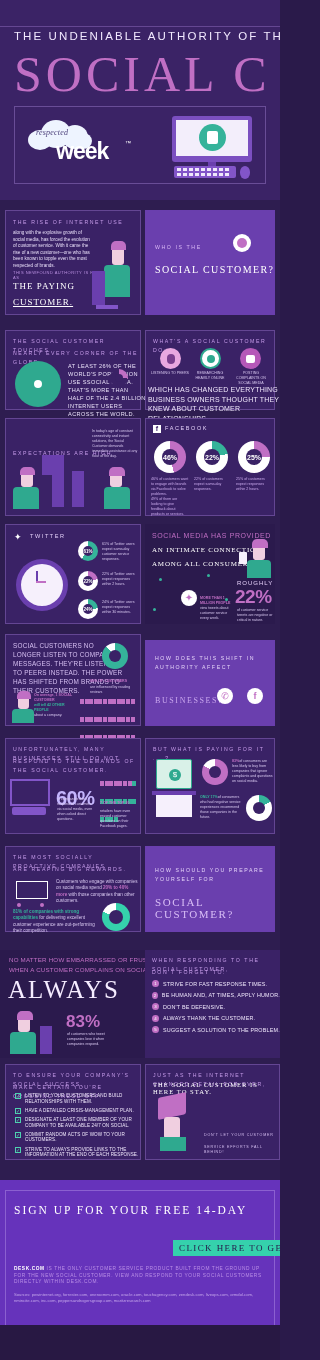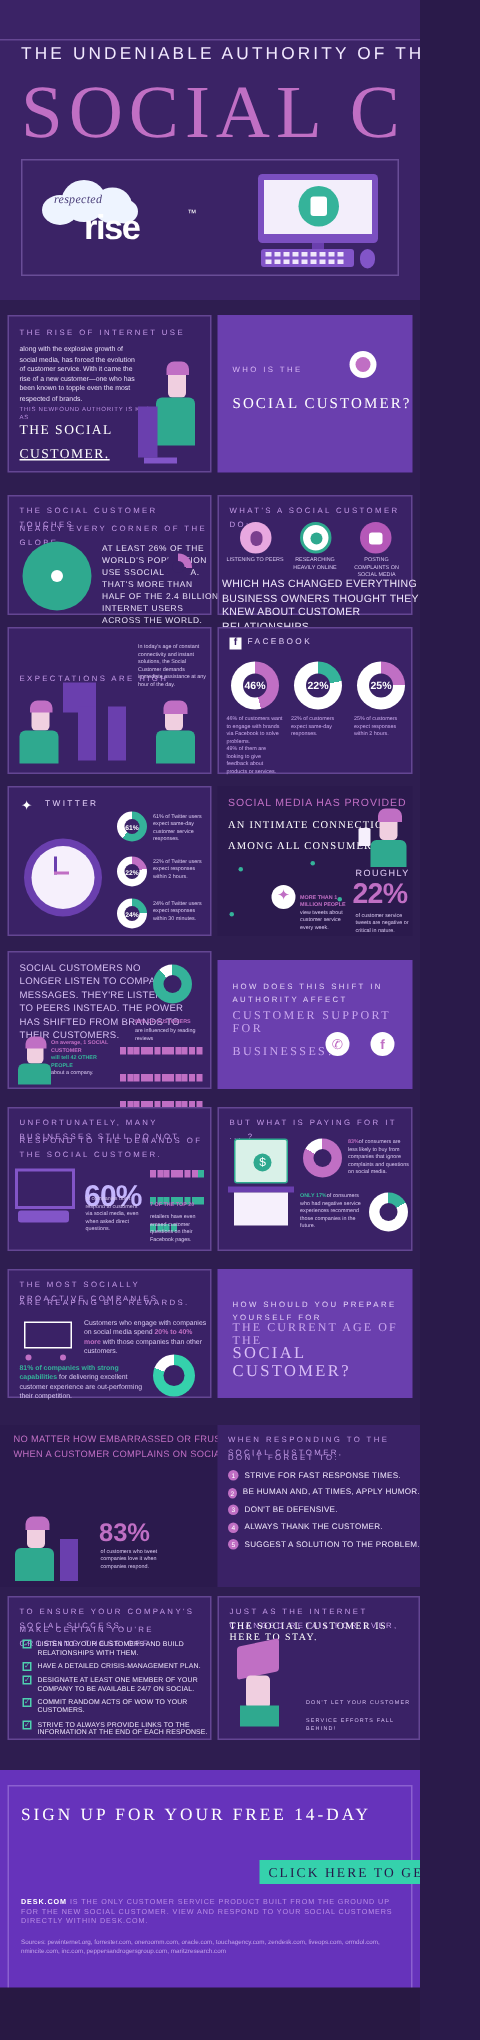--- a/index.html
+++ b/index.html
@@ -91,21 +91,21 @@
     <div id="hdr-big">SOCIAL  C</div>
     <div id="hdr-box"></div>
 
     <div class="cloud">
       <div class="c c1"></div>
         <div class="c c2"></div>
         <div class="c c3"></div>
         <div class="c c4"></div>
     </div>
     <div class="sfTxt">respected</div>
-    <div class="deskTxt">rise</div>
+    <div class="deskTxt">week</div>
     <div class="deskTm">™</div>
 
     <div class="mon">
       <div class="screenframe"></div>
       <div class="screen"></div>
       <div class="thumbc">
           <div class="thumb"></div>
         </div>
       <div class="neck"></div>
       <div class="kbd">
@@ -129,21 +129,21 @@
           <i style="left:51px;top:7px"></i>
       </div>
       <div class="mouse"></div>
     </div>
   </div>
 
   <div class="panel frame" style="left:5px;top:210px;width:136px;height:105px;background:#3a2266;">
     <div class="sec-kicker" style="position:absolute;left:7px;top:7px;width:120px;">THE  RISE  OF  INTERNET  USE</div>
     <div class="body-sm" style="position:absolute;left:7px;top:19px;width:80px;">along with the explosive growth of social media, has forced the evolution of customer service. With it came the rise of a new customer—one who has been known to topple even the most respected of brands.</div>
     <div style="position:absolute;left:7px;top:59px;width:100px;font-size:4px;letter-spacing:.5px;color:#b98fe0;">THIS NEWFOUND AUTHORITY IS KNOWN AS</div>
-    <div class="ftr-serif" style="position:absolute;left:7px;top:70px;font-size:9px;letter-spacing:1px;color:#fff;">THE  SOCIAL</div>
+    <div class="ftr-serif" style="position:absolute;left:7px;top:70px;font-size:9px;letter-spacing:1px;color:#fff;">THE  PAYING</div>
     <div class="ftr-serif" style="position:absolute;left:7px;top:86px;font-size:9px;letter-spacing:1px;color:#fff;text-decoration:underline;">CUSTOMER.</div>
 
     <div style="position:absolute;left:86px;top:26px;width:48px;height:76px;">
       <div style="position:absolute;left:20px;top:10px;width:12px;height:18px;background:#f0cfe0;border-radius:3px;"></div>
       <div style="position:absolute;left:19px;top:4px;width:15px;height:9px;background:#c06fc4;border-radius:5px 5px 0 0;"></div>
       <div style="position:absolute;left:12px;top:28px;width:26px;height:32px;background:#2fa98f;border-radius:4px 4px 0 0;"></div>
       <div style="position:absolute;left:0px;top:34px;width:13px;height:34px;background:#6a3fae;"></div>
       <div style="position:absolute;left:4px;top:68px;width:22px;height:4px;background:#8255c8;"></div>
     </div>
   </div>
@@ -301,21 +301,20 @@
       <div style="position:absolute;left:2px;top:18px;width:22px;height:14px;background:#2fa98f;border-radius:4px 4px 0 0;"></div>
     </div>
     <div class="tiny" style="position:absolute;left:28px;top:58px;width:42px;color:#c06fc4;font-weight:bold;">On average, 1 SOCIAL CUSTOMER</div>
     <div class="tiny" style="position:absolute;left:28px;top:68px;width:42px;color:#35b39a;font-weight:bold;">will tell 42 OTHER PEOPLE</div>
     <div class="tiny" style="position:absolute;left:28px;top:78px;width:42px;">about a company.</div>
     <div id="people-grid" style="position:absolute;left:74px;top:56px;width:58px;height:32px;"><span class="grid-dot"></span><span class="grid-dot"></span><span class="grid-dot"></span><span class="grid-dot"></span><span class="grid-dot"></span><span class="grid-dot"></span><span class="grid-dot"></span><span class="grid-dot"></span><span class="grid-dot"></span><span class="grid-dot"></span><span class="grid-dot"></span><span class="grid-dot"></span><span class="grid-dot"></span><span class="grid-dot"></span><span class="grid-dot"></span><span class="grid-dot"></span><span class="grid-dot"></span><span class="grid-dot"></span><span class="grid-dot"></span><span class="grid-dot"></span><span class="grid-dot"></span><span class="grid-dot"></span><span class="grid-dot"></span><span class="grid-dot"></span><span class="grid-dot"></span><span class="grid-dot"></span><span class="grid-dot"></span><span class="grid-dot"></span><span class="grid-dot"></span><span class="grid-dot"></span><span class="grid-dot"></span><span class="grid-dot"></span><span class="grid-dot"></span><span class="grid-dot"></span><span class="grid-dot"></span><span class="grid-dot"></span><span class="grid-dot"></span><span class="grid-dot"></span><span class="grid-dot"></span><span class="grid-dot"></span><span class="grid-dot"></span><span class="grid-dot"></span></div>
   </div>
 
   <div class="panel" style="left:145px;top:640px;width:130px;height:86px;background:#6a3fae;">
     <div class="sec-kicker" style="position:absolute;left:10px;top:14px;color:#e4d2f8;">HOW  DOES  THIS  SHIFT  IN  AUTHORITY  AFFECT</div>
-    <div class="ftr-serif" style="position:absolute;left:10px;top:32px;font-size:8px;letter-spacing:1.6px;color:#c9a6ee;">CUSTOMER    SUPPORT    FOR</div>
     <div class="ftr-serif" style="position:absolute;left:10px;top:56px;font-size:8px;letter-spacing:1.6px;color:#c9a6ee;">BUSINESSES?</div>
     <div class="circ-icon" style="position:absolute;left:72px;top:48px;width:16px;height:16px;background:#fff;">
         <span style="color:#c06fc4;font-size:9px;">✆</span>
       </div>
     <div class="circ-icon" style="position:absolute;left:102px;top:48px;width:16px;height:16px;background:#fff;">
         <span style="color:#c06fc4;font-size:9px;font-weight:bold;">f</span>
       </div>
   </div>
 
   <div class="panel frame" style="left:5px;top:738px;width:136px;height:96px;background:#3a2266;">
@@ -364,27 +363,27 @@
     <div class="tiny" style="position:absolute;left:50px;top:32px;width:84px;font-size:4.6px;line-height:6.4px;"><span>Customers who engage with companies on social media spend </span><b class="hl-purple">20% to 40% more</b><span> with those companies than other customers.</span></div>
     <div class="tiny" style="position:absolute;left:7px;top:62px;width:86px;font-size:4.6px;line-height:6.4px;"><b class="hl-teal">81% of companies with strong capabilities</b><span> for delivering excellent customer experience are out-performing their competition.</span></div>
     <div class="donut" style="position:absolute;left:96px;top:56px;width:28px;height:28px;
          background:conic-gradient(#35d1ac 0 81%, #ffffff 81% 100%);">
       <div class="hole" style="left:7px;top:7px;width:14px;height:14px;background:#3a2266;"></div>
     </div>
   </div>
 
   <div class="panel" style="left:145px;top:846px;width:130px;height:86px;background:#6a3fae;">
     <div class="sec-kicker" style="position:absolute;left:10px;top:20px;color:#e4d2f8;">HOW  SHOULD  YOU  PREPARE  YOURSELF  FOR</div>
-    <div class="ftr-serif" style="position:absolute;left:10px;top:34px;font-size:8px;letter-spacing:1.4px;color:#c9a6ee;">THE   CURRENT   AGE   OF   THE</div>
     <div class="ftr-serif" style="position:absolute;left:10px;top:50px;font-size:11px;letter-spacing:1.6px;color:#d8bdf6;">SOCIAL    CUSTOMER?</div>
   </div>
 
   <div class="panel" style="left:0px;top:950px;width:145px;height:108px;background:#2b1a4d;">
     <div style="position:absolute;left:9px;top:6px;width:150px;font-size:6.2px;letter-spacing:.2px;color:#c06fc4;white-space:nowrap;">NO MATTER HOW EMBARRASSED OR FRUSTRATED YOU ARE</div>
     <div style="position:absolute;left:9px;top:16px;width:150px;font-size:6.2px;letter-spacing:.2px;color:#c06fc4;white-space:nowrap;">WHEN A CUSTOMER COMPLAINS ON SOCIAL MEDIA,</div>
+    <div class="ftr-serif" style="position:absolute;left:8px;top:26px;font-size:25px;letter-spacing:2px;color:#f5ecff;">ALWAYS</div>
     <div style="position:absolute;left:6px;top:60px;width:50px;height:46px;">
       <div style="position:absolute;left:12px;top:6px;width:12px;height:16px;background:#f0cfe0;border-radius:3px;"></div>
       <div style="position:absolute;left:11px;top:1px;width:16px;height:9px;background:#c06fc4;border-radius:5px 5px 0 0;"></div>
       <div style="position:absolute;left:4px;top:22px;width:26px;height:22px;background:#2fa98f;border-radius:4px 4px 0 0;"></div>
       <div style="position:absolute;left:34px;top:16px;width:12px;height:28px;background:#6a3fae;"></div>
     </div>
     <div style="position:absolute;left:66px;top:62px;font-size:17px;font-weight:bold;color:#c06fc4;">83%</div>
     <div class="tiny" style="position:absolute;left:67px;top:82px;width:44px;">of customers who tweet companies love it when companies respond.</div>
   </div>
 

